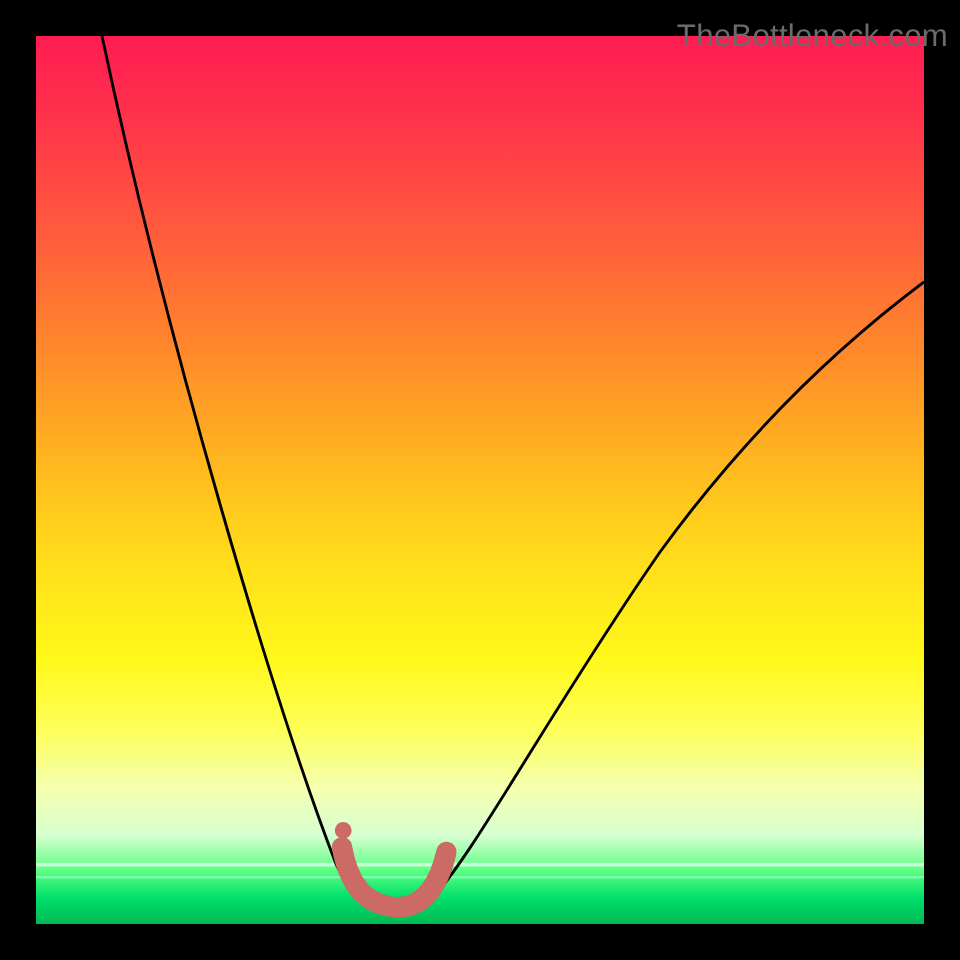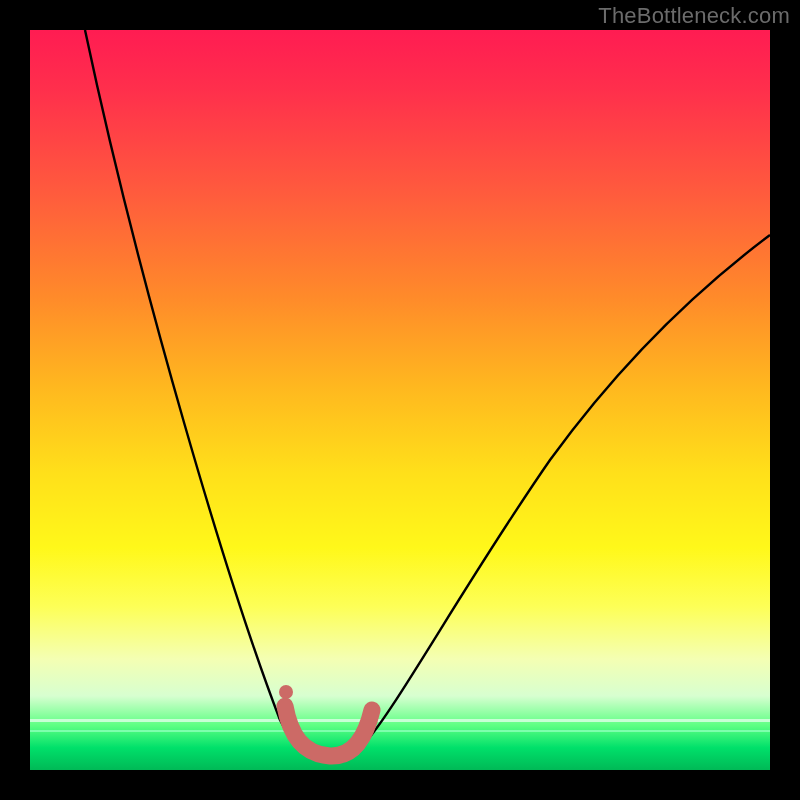--- a/index.html
+++ b/index.html
@@ -50,24 +50,24 @@
   .thin-bright2 {
     position: absolute;
     left: 0;
     right: 0;
     height: 2px;
     background: #7dffad;
     bottom: 38px;
   }
   .watermark {
     position: absolute;
-    top: 3px;
+    top: 14px;
     right: 10px;
     color: #6b6b6b;
-    font-size: 22px;
+    font-size: 26px;
     font-weight: 500;
     letter-spacing: 0.2px;
   }
   svg.curves {
     position: absolute;
     inset: 0;
   }
 </style>
 </head>
 <body>

